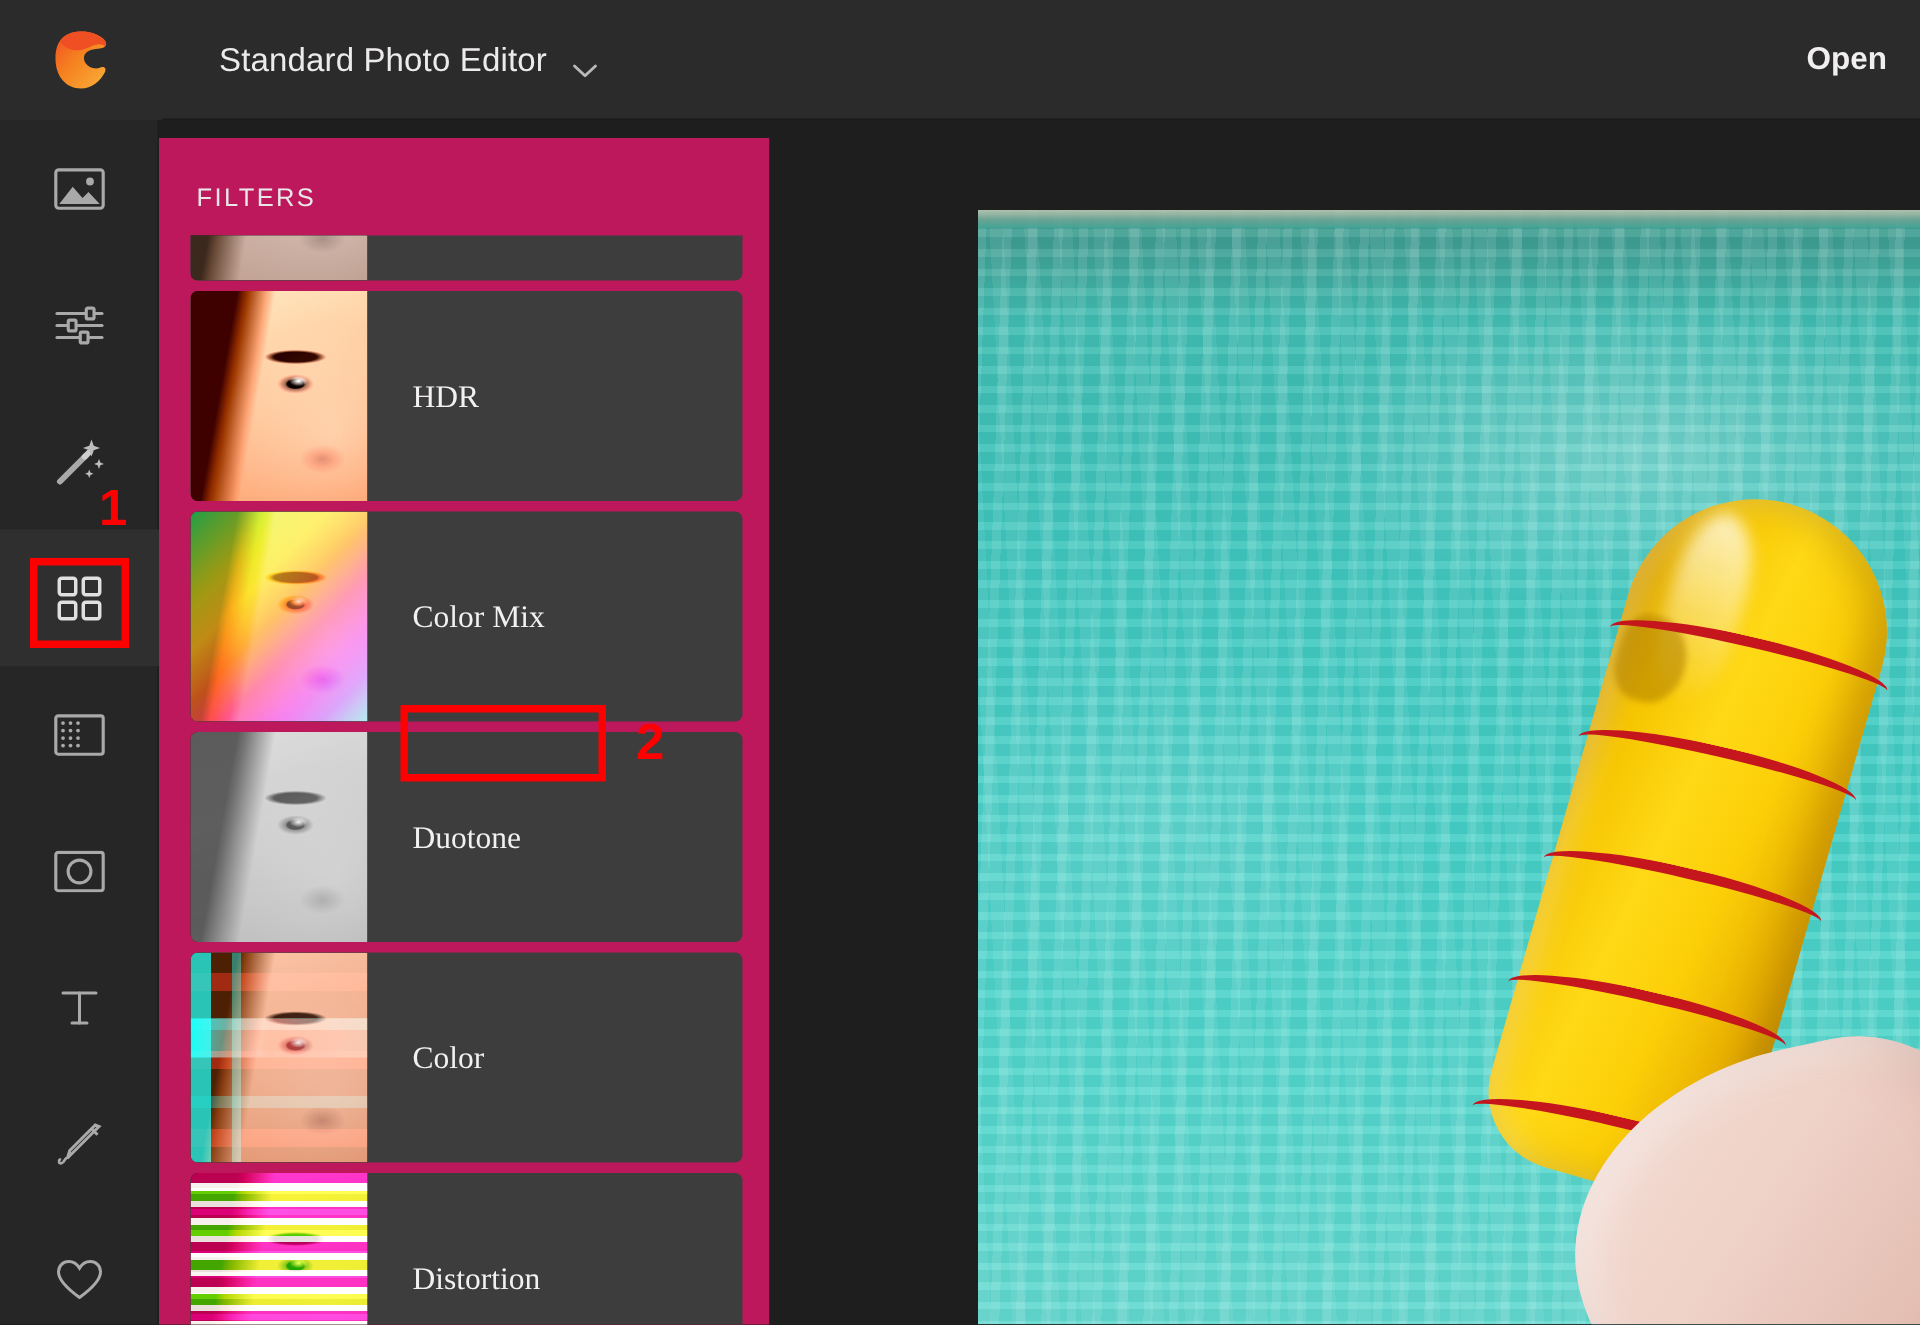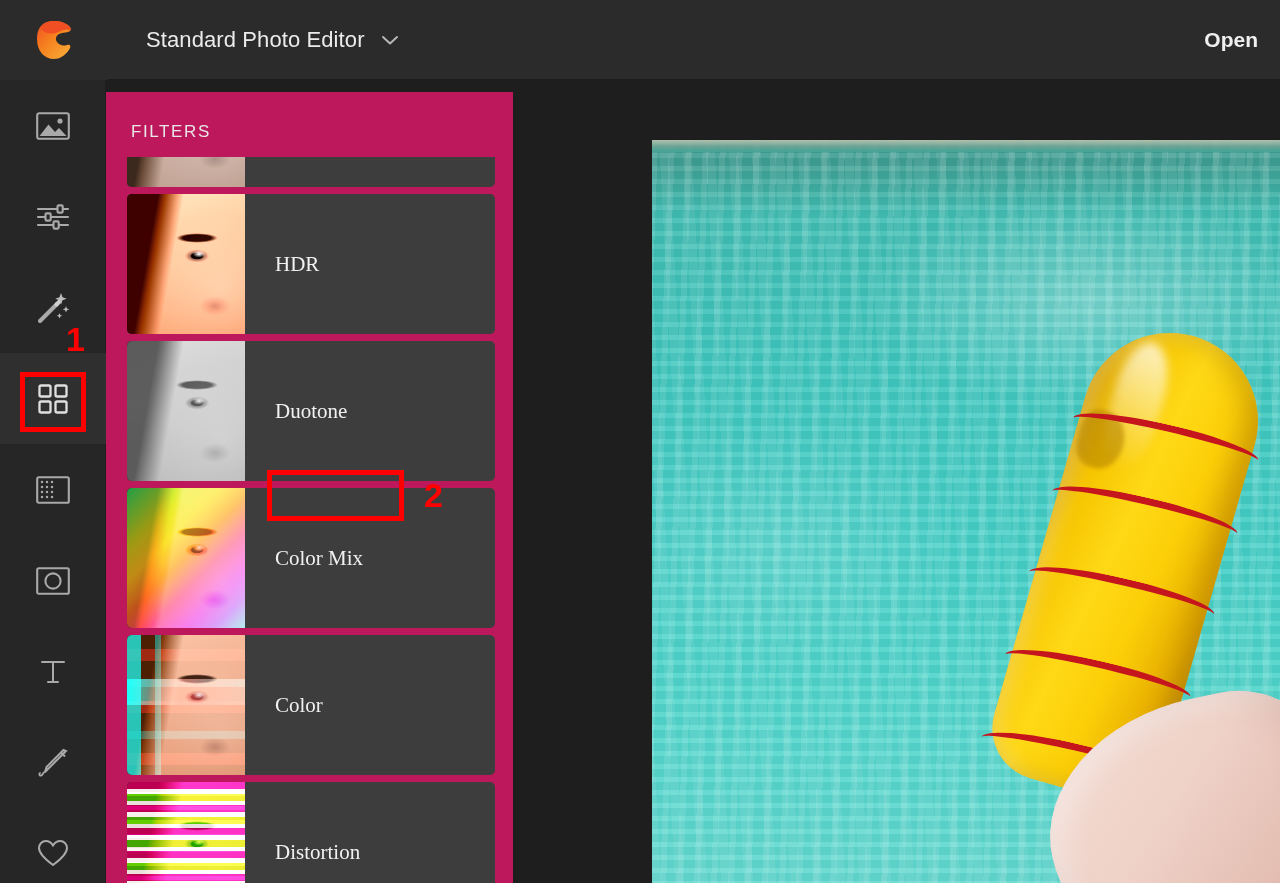--- a/index.html
+++ b/index.html
@@ -21,21 +21,21 @@
     border-bottom: 1px solid #1b1b1b;
   }
   #logo-wrap {
     width: 108px; height: 80px;
     display: flex; align-items: center; justify-content: center;
     background: #2b2b2b;
   }
   #logo { width: 42px; height: 42px; display: block; }
 
   #doc-title-wrap {
-    display: flex; align-items: center; gap: 16px;
+    display: flex; align-items: flex-end; gap: 16px;
     margin-left: 38px;
   }
   #doc-title {
     color: #eceaea; font-size: 22px; letter-spacing: 0.1px;
     font-weight: 400; white-space: nowrap;
   }
   #title-chevron { width: 18px; height: 12px; display: block; }
 
   #open-btn {
     position: absolute; right: 0px; top: 0; height: 80px;
@@ -428,34 +428,34 @@
         <div class="thumb">
           <div class="face fx-hdr">
               <div class="hi"></div>
             </div>
         </div>
         <div class="filter-label">HDR</div>
       </div>
 
       <div class="filter-row">
         <div class="thumb">
+          <div class="face fx-colormix">
+              <div class="hi"></div>
+            </div>
+        </div>
+        <div class="filter-label">Color Mix</div>
+      </div>
+
+      <div class="filter-row">
+        <div class="thumb">
           <div class="face fx-duotone">
               <div class="hi"></div>
             </div>
         </div>
         <div class="filter-label">Duotone</div>
-      </div>
-
-      <div class="filter-row">
-        <div class="thumb">
-          <div class="face fx-colormix">
-              <div class="hi"></div>
-            </div>
-        </div>
-        <div class="filter-label">Color Mix</div>
       </div>
 
       <div class="filter-row">
         <div class="thumb">
           <div class="face fx-glitch">
               <div class="hi"></div>
             </div>
         </div>
         <div class="filter-label">Color</div>
       </div>

